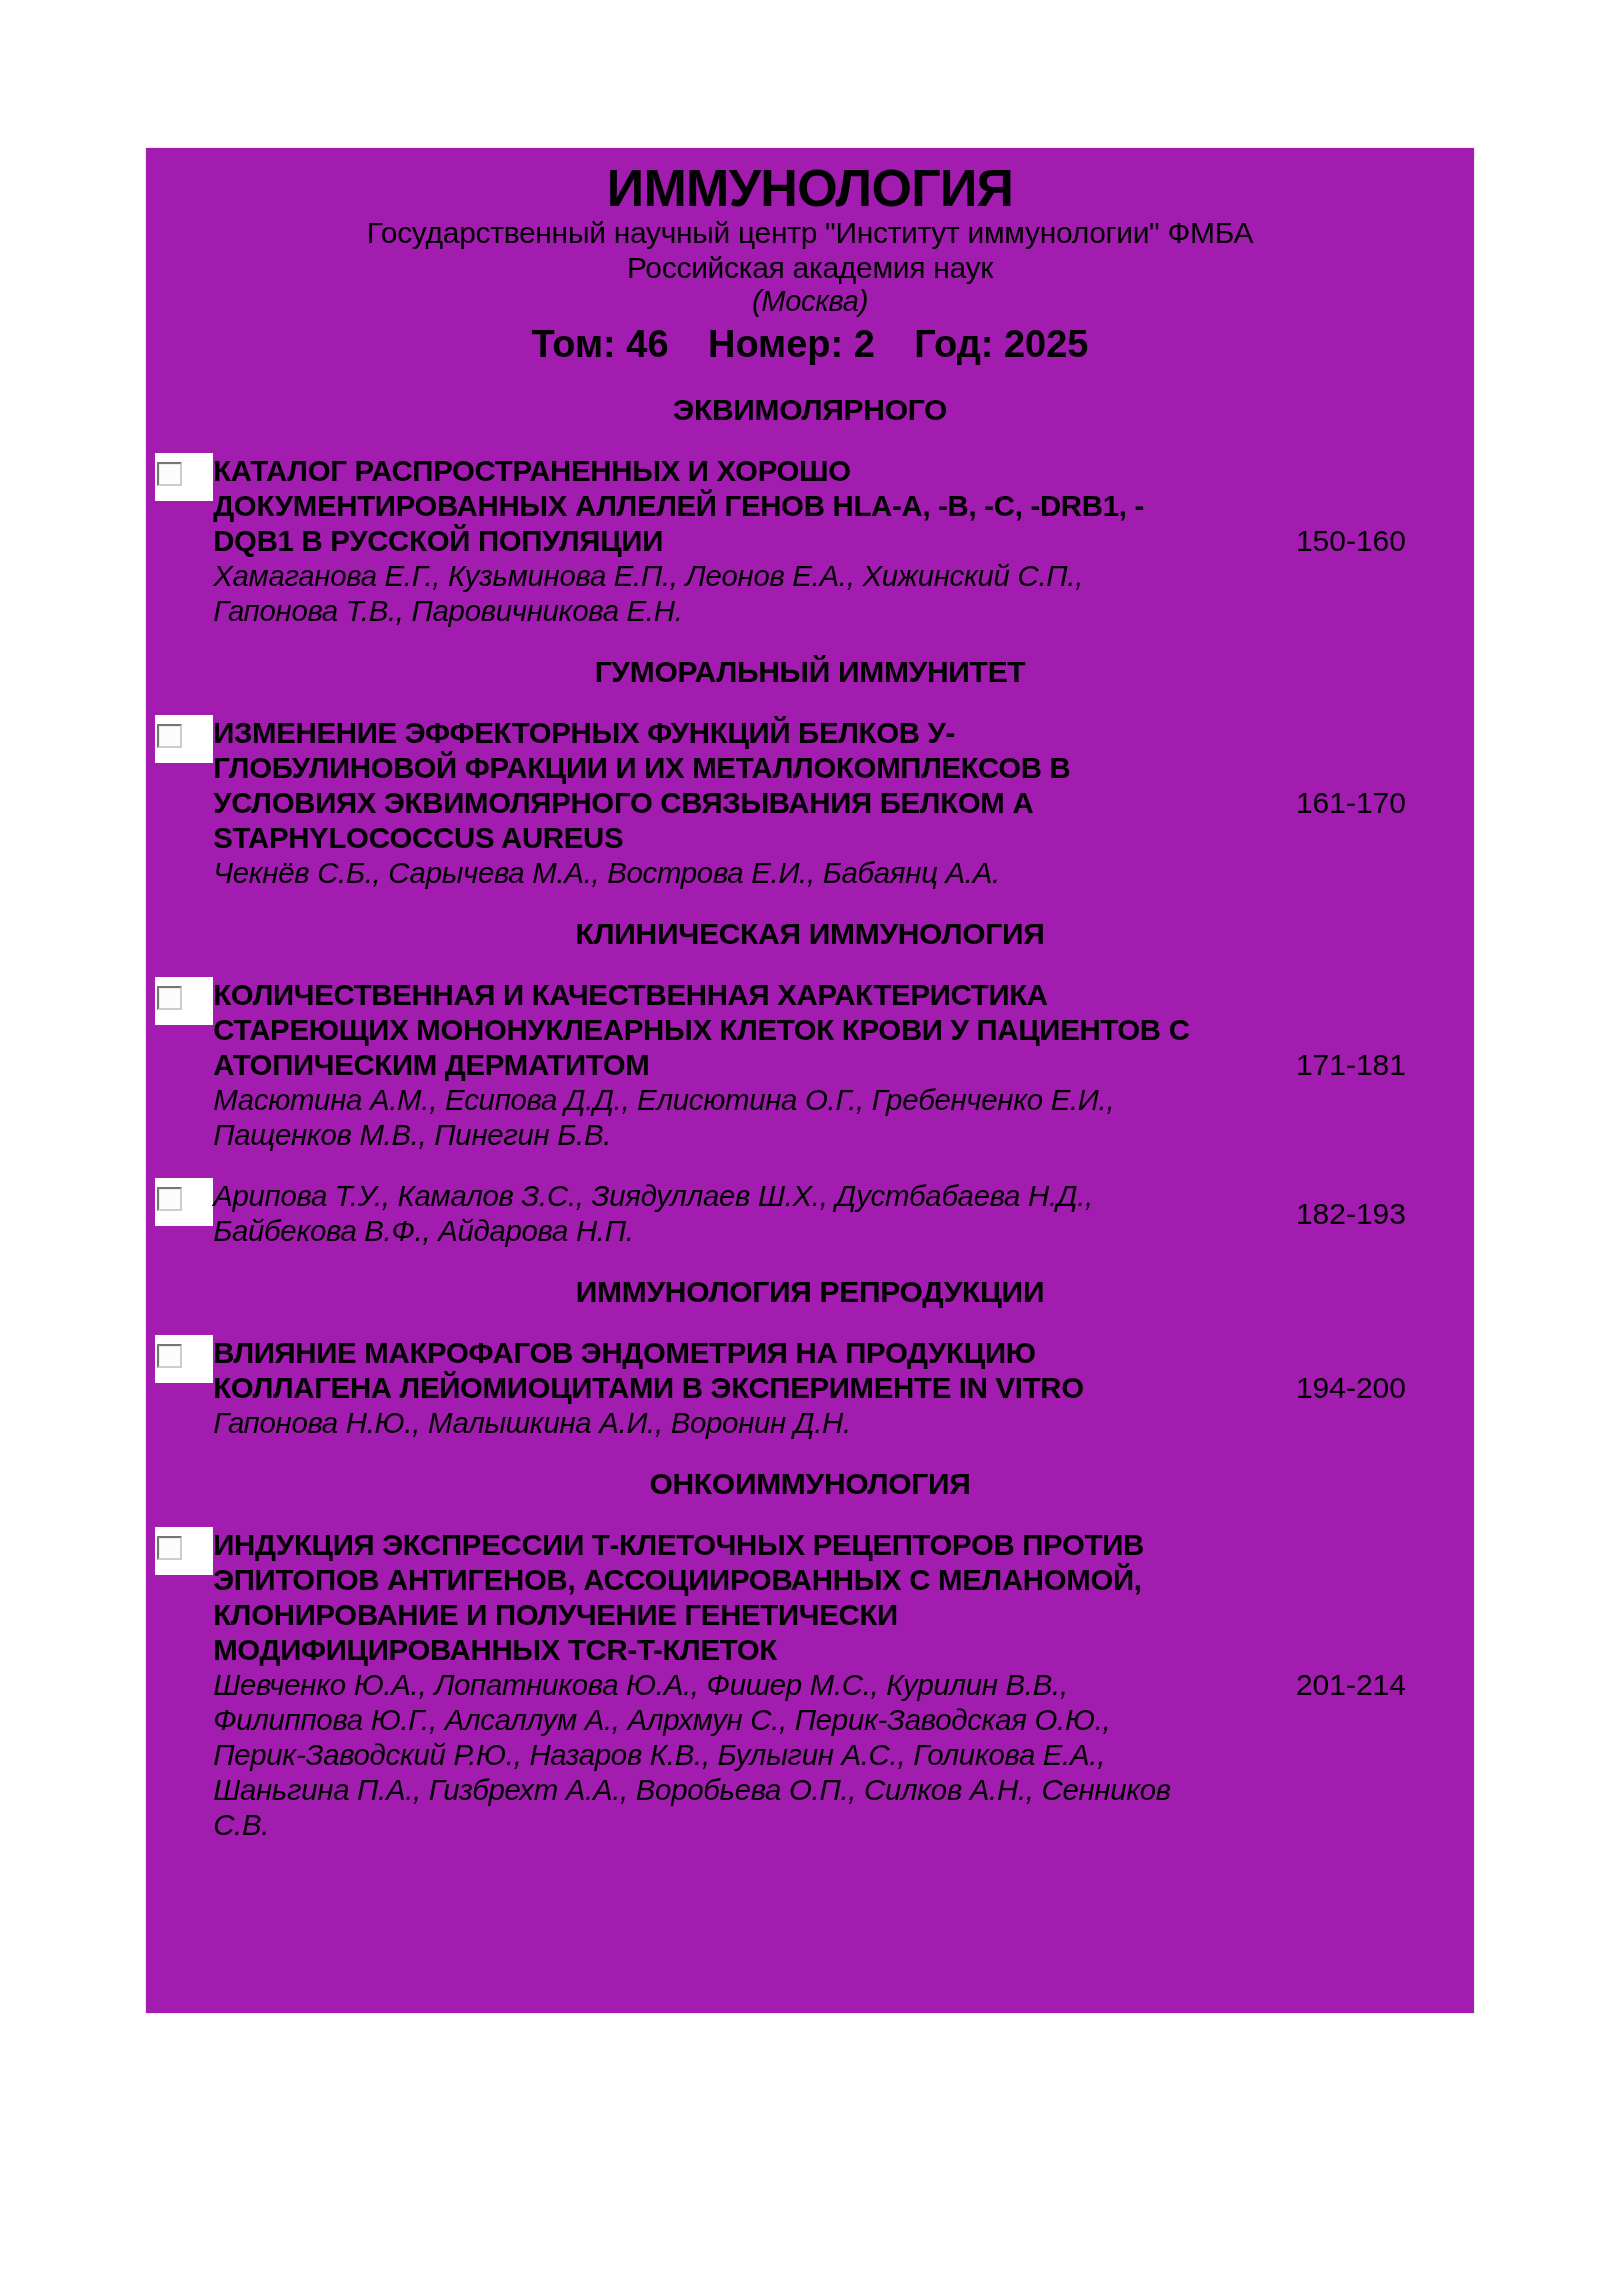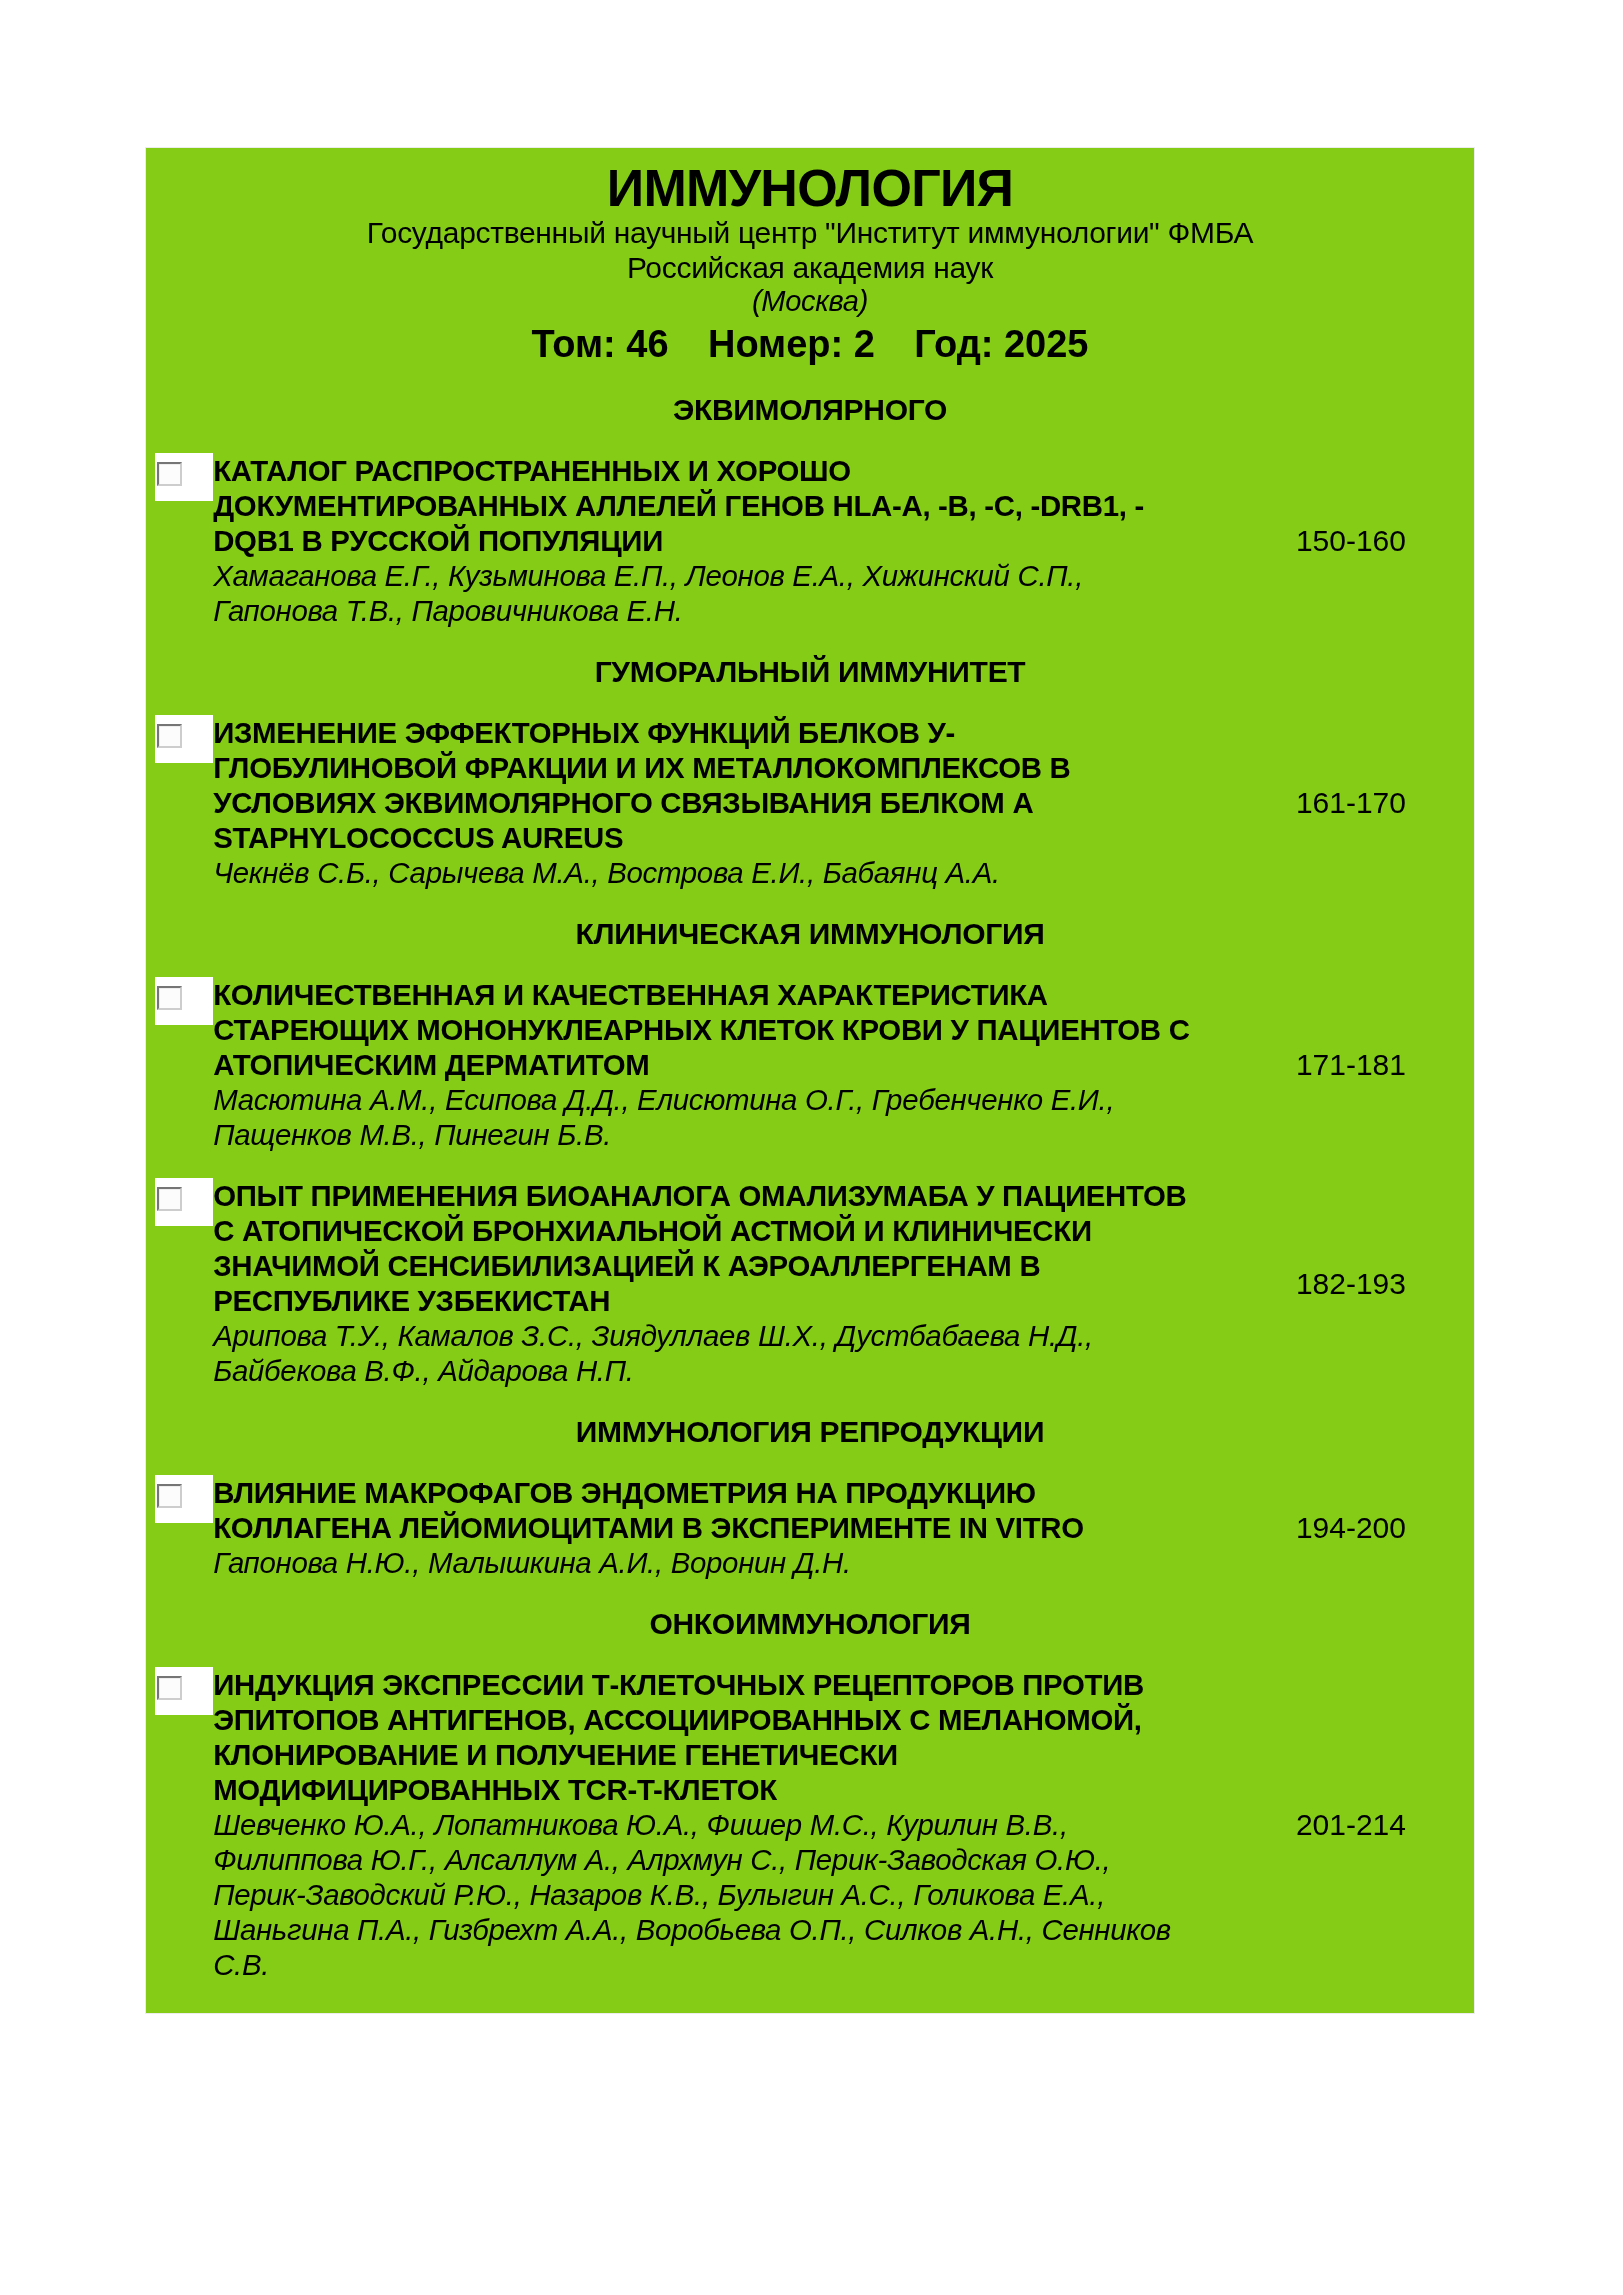--- a/index.html
+++ b/index.html
@@ -17,21 +17,21 @@
     width: 1623px;
     height: 2295px;
     background: #ffffff;
   }
   .card {
     position: absolute;
     left: 145px;
     top: 147px;
     width: 1330px;
     height: 1867px;
-    background: #84cc16;
+    background: #a21caf;
     border: 0.7px solid #ececec;
     box-sizing: border-box;
     padding-top: 13px;
     overflow: hidden;
   }
   .journal-title {
     text-align: center;
     font-size: 52px;
     line-height: 54px;
     font-weight: bold;
@@ -160,21 +160,20 @@
         <div class="art-title">КОЛИЧЕСТВЕННАЯ И КАЧЕСТВЕННАЯ ХАРАКТЕРИСТИКА СТАРЕЮЩИХ МОНОНУКЛЕАРНЫХ КЛЕТОК КРОВИ У ПАЦИЕНТОВ С АТОПИЧЕСКИМ ДЕРМАТИТОМ</div>
         <div class="art-authors">Масютина А.М., Есипова Д.Д., Елисютина О.Г., Гребенченко Е.И., Пащенков М.В., Пинегин Б.В.</div>
       </div>
       <div class="pages">171-181</div>
     </div>
     <div class="article">
       <div class="art-left">
         <div class="cb"></div>
       </div>
       <div class="art-main">
-        <div class="art-title">ОПЫТ ПРИМЕНЕНИЯ БИОАНАЛОГА ОМАЛИЗУМАБА У ПАЦИЕНТОВ С АТОПИЧЕСКОЙ БРОНХИАЛЬНОЙ АСТМОЙ И КЛИНИЧЕСКИ ЗНАЧИМОЙ СЕНСИБИЛИЗАЦИЕЙ К АЭРОАЛЛЕРГЕНАМ В РЕСПУБЛИКЕ УЗБЕКИСТАН</div>
         <div class="art-authors">Арипова Т.У., Камалов З.С., Зиядуллаев Ш.Х., Дустбабаева Н.Д., Байбекова В.Ф., Айдарова Н.П.</div>
       </div>
       <div class="pages">182-193</div>
     </div>
 
     <div class="section-title">ИММУНОЛОГИЯ РЕПРОДУКЦИИ</div>
     <div class="article">
       <div class="art-left">
         <div class="cb"></div>
       </div>

